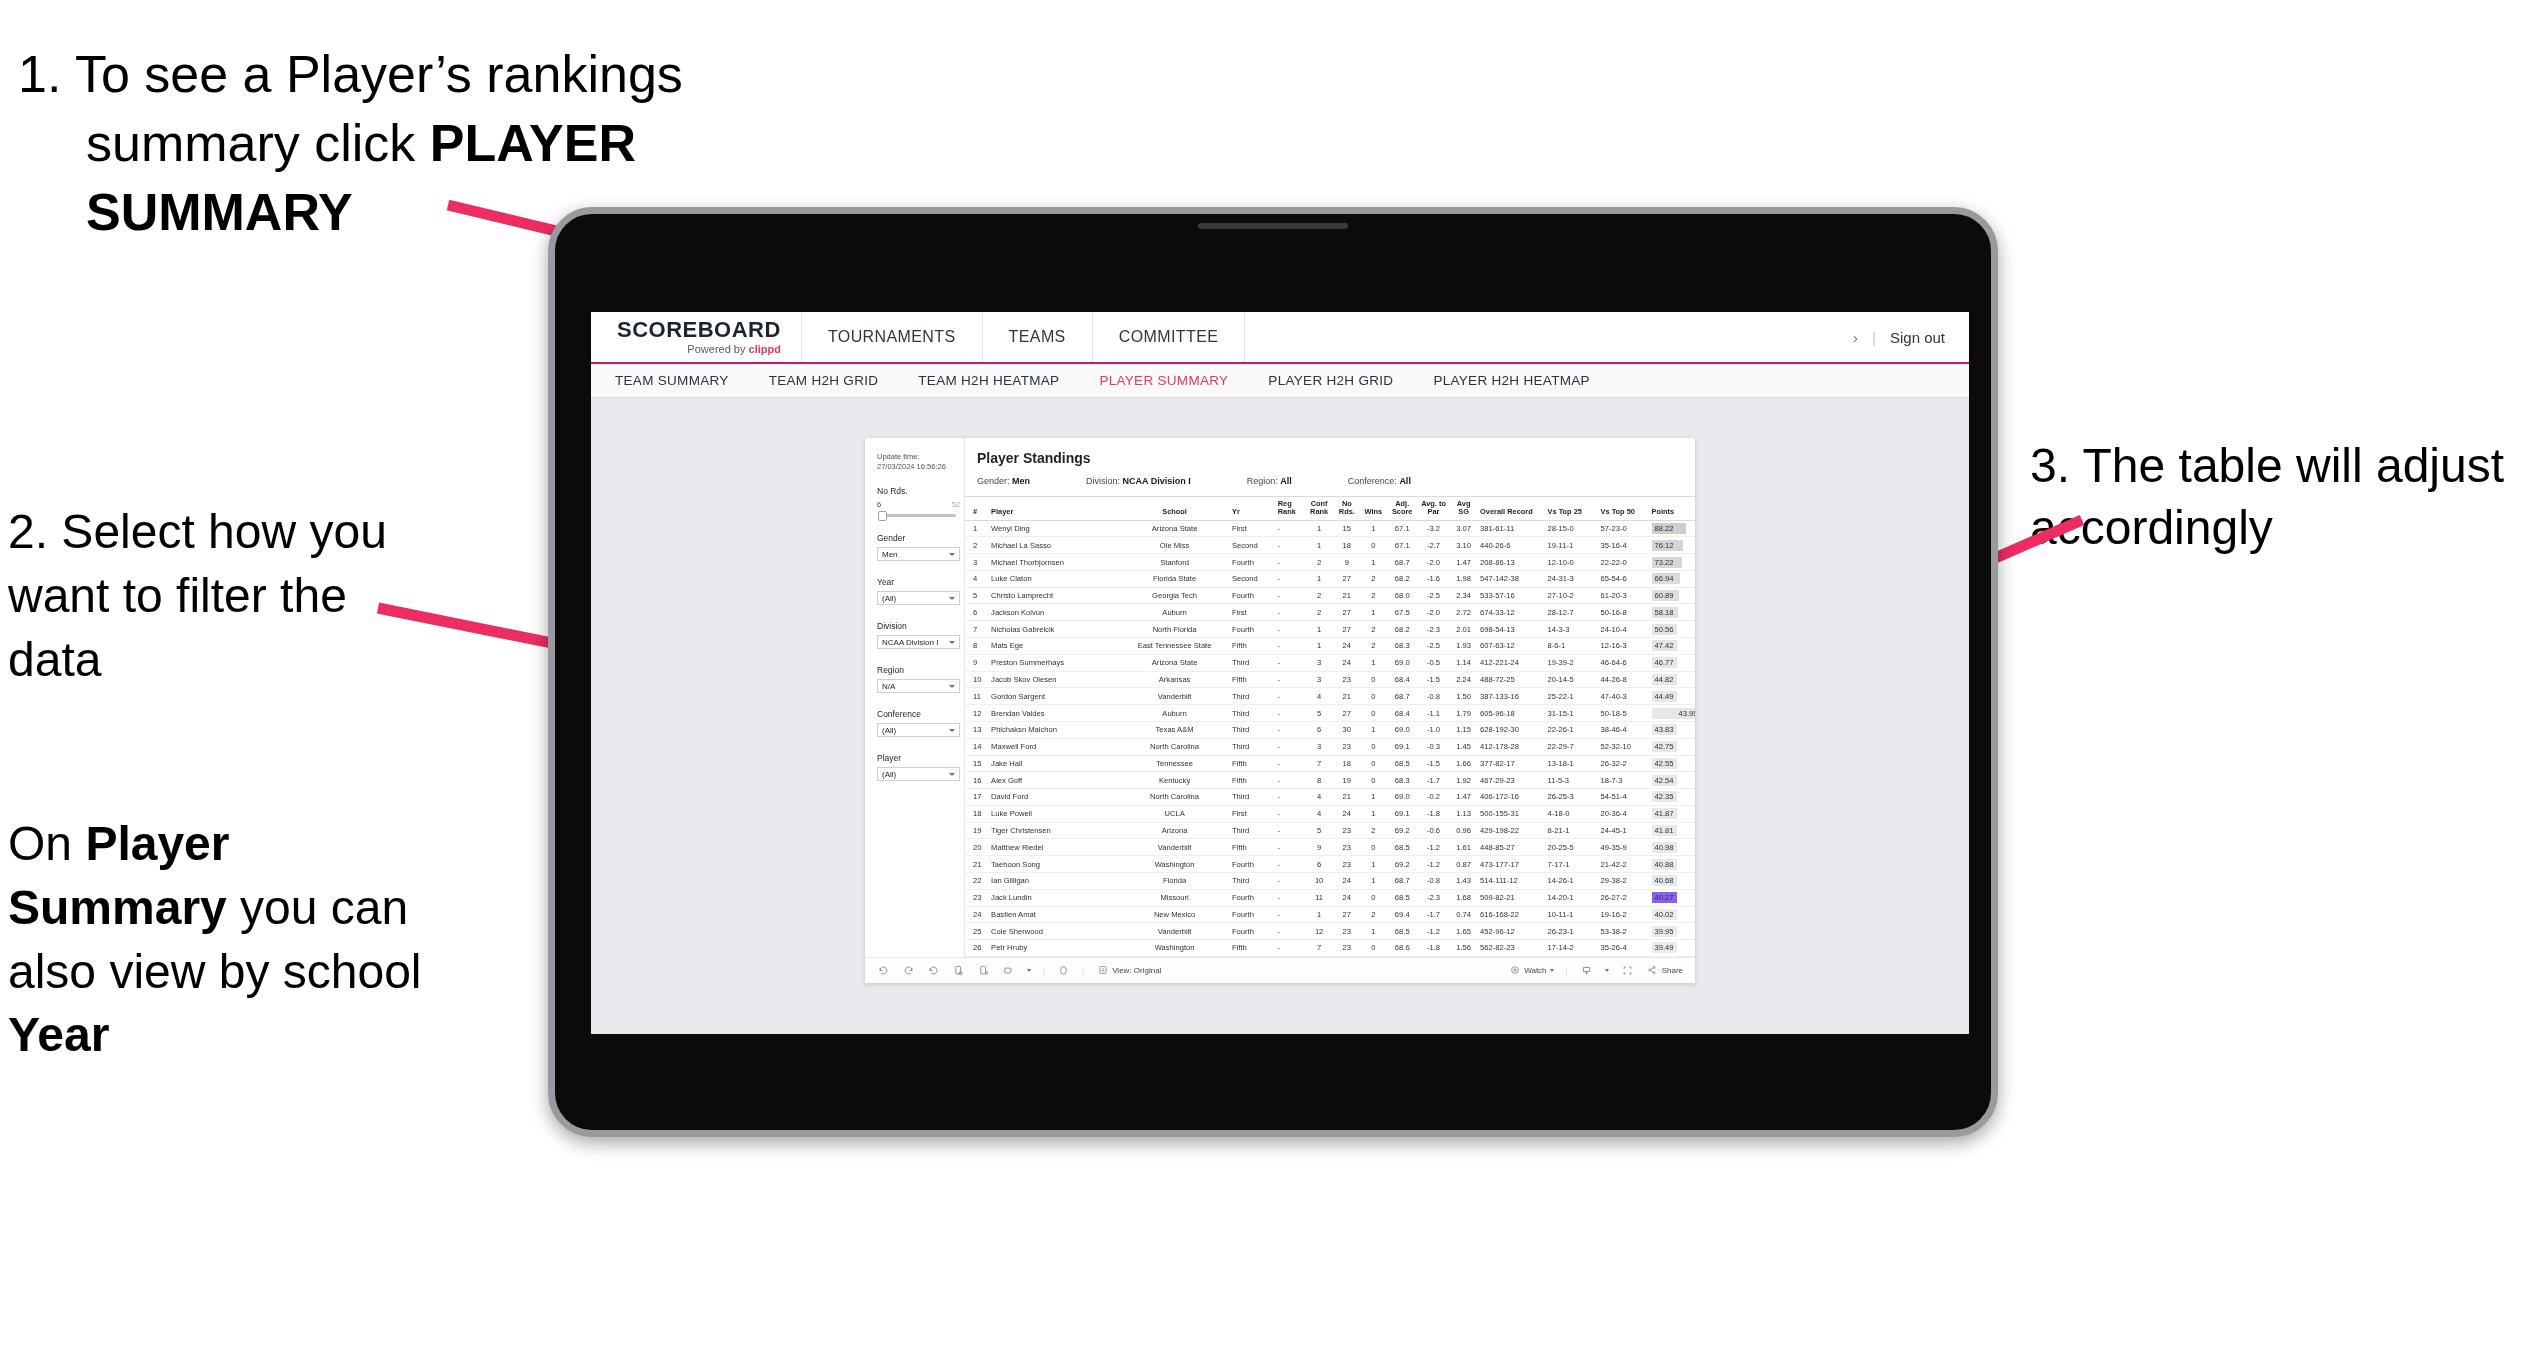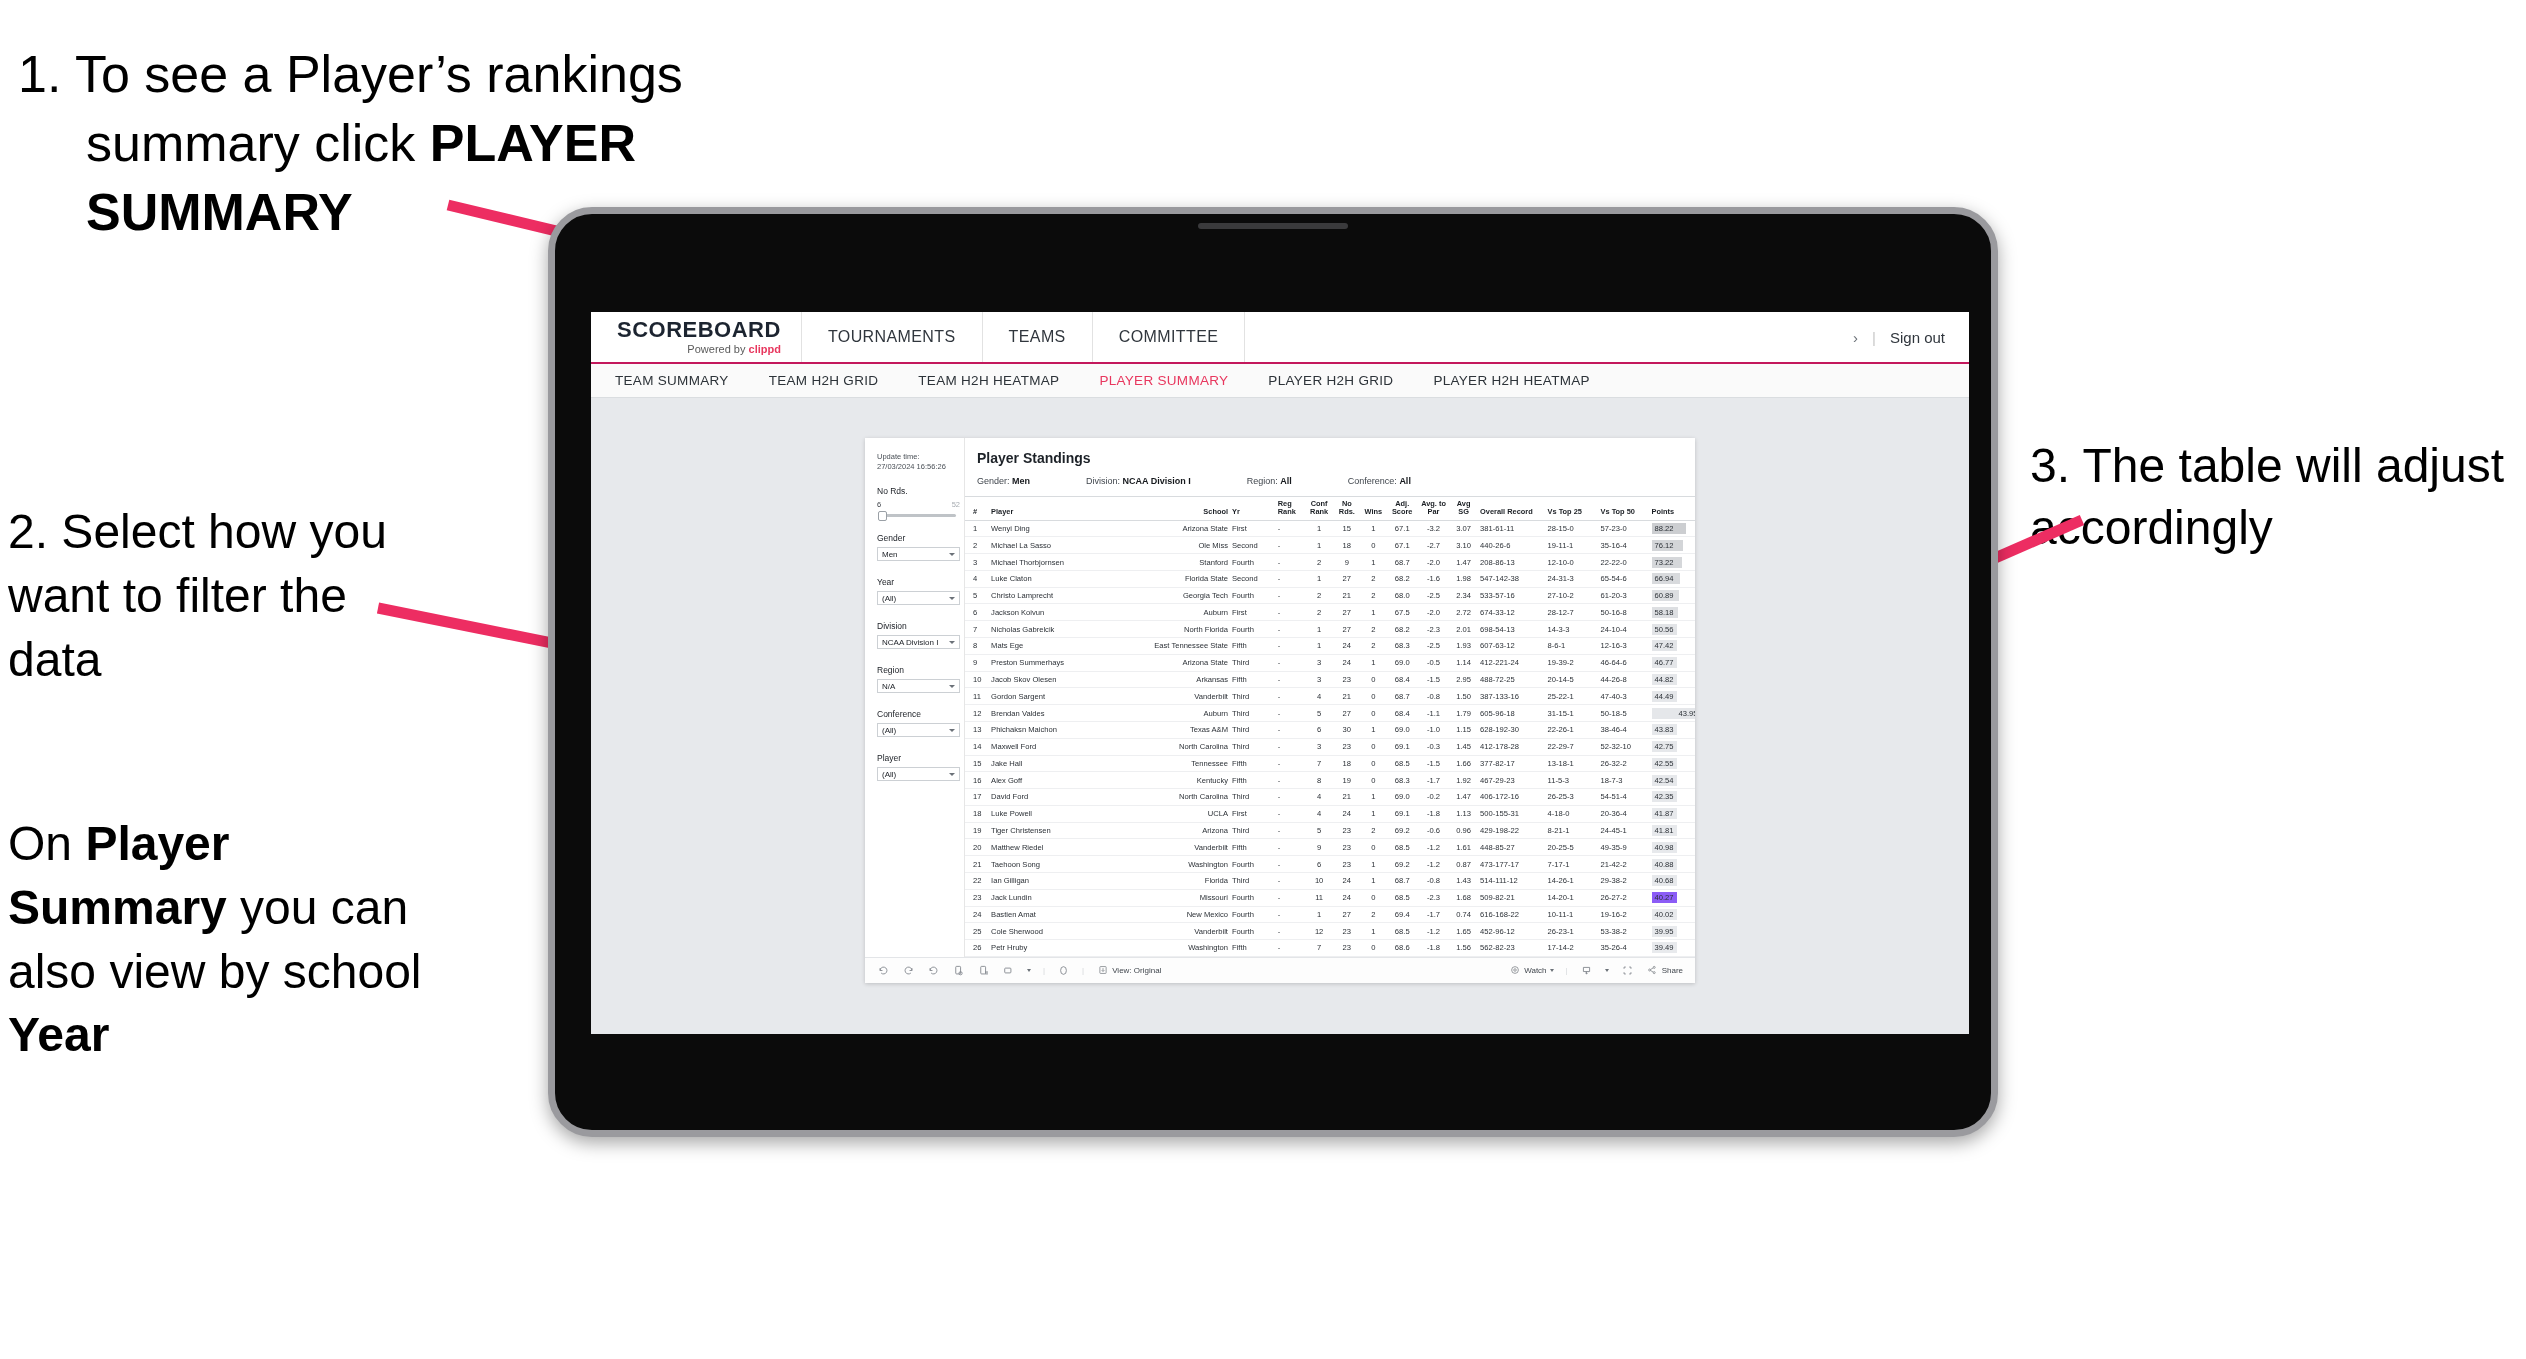--- a/index.html
+++ b/index.html
@@ -204,21 +204,21 @@
     font-size:7.4px;
   }
   table.standings td {
     padding:2.4px 2px;
     border-bottom:1px solid #eeeff1;
     white-space:nowrap;
     overflow:hidden;
   }
   .c-rank   { width:20px;  text-align:left; padding-left:8px !important; }
   .c-player { width:108px; text-align:left; }
-  .c-school { width:92px;  text-align:right;margin-left:47px; }
+  .c-school { width:92px;  text-align:center;margin-left:47px; }
   .c-yr     { width:38px;  text-align:left; }
   .c-reg    { width:24px;  text-align:left; }
   .c-conf   { width:24px;  text-align:center; }
   .c-nords  { width:22px;  text-align:center; }
   .c-wins   { width:22px;  text-align:center; }
   .c-adj    { width:26px;  text-align:center;margin-left:44px; }
   .c-par    { width:26px;  text-align:center; }
   .c-sg     { width:24px;  text-align:center; }
   .c-rec    { width:56px;  text-align:left; }
   .c-t25    { width:44px;  text-align:left; }
@@ -608,21 +608,21 @@
                     <td class="c-rank">10</td>
                     <td class="c-player">Jacob Skov Olesen</td>
                     <td class="c-school">Arkansas</td>
                     <td class="c-yr">Fifth</td>
                     <td class="c-reg">-</td>
                     <td class="c-conf">3</td>
                     <td class="c-nords">23</td>
                     <td class="c-wins">0</td>
                     <td class="c-adj">68.4</td>
                     <td class="c-par">-1.5</td>
-                    <td class="c-sg">2.95</td>
+                    <td class="c-sg">2.24</td>
                     <td class="c-rec">488-72-25</td>
                     <td class="c-t25">20-14-5</td>
                     <td class="c-t50">44-26-8</td>
                     <td class="c-pts pts-cell"><span class="pts-bar" style="min-width: 23.3px; background: rgb(229, 231, 234);">44.82</span></td>
                   </tr>
                   <tr>
                     <td class="c-rank">11</td>
                     <td class="c-player">Gordon Sargent</td>
                     <td class="c-school">Vanderbilt</td>
                     <td class="c-yr">Third</td>

